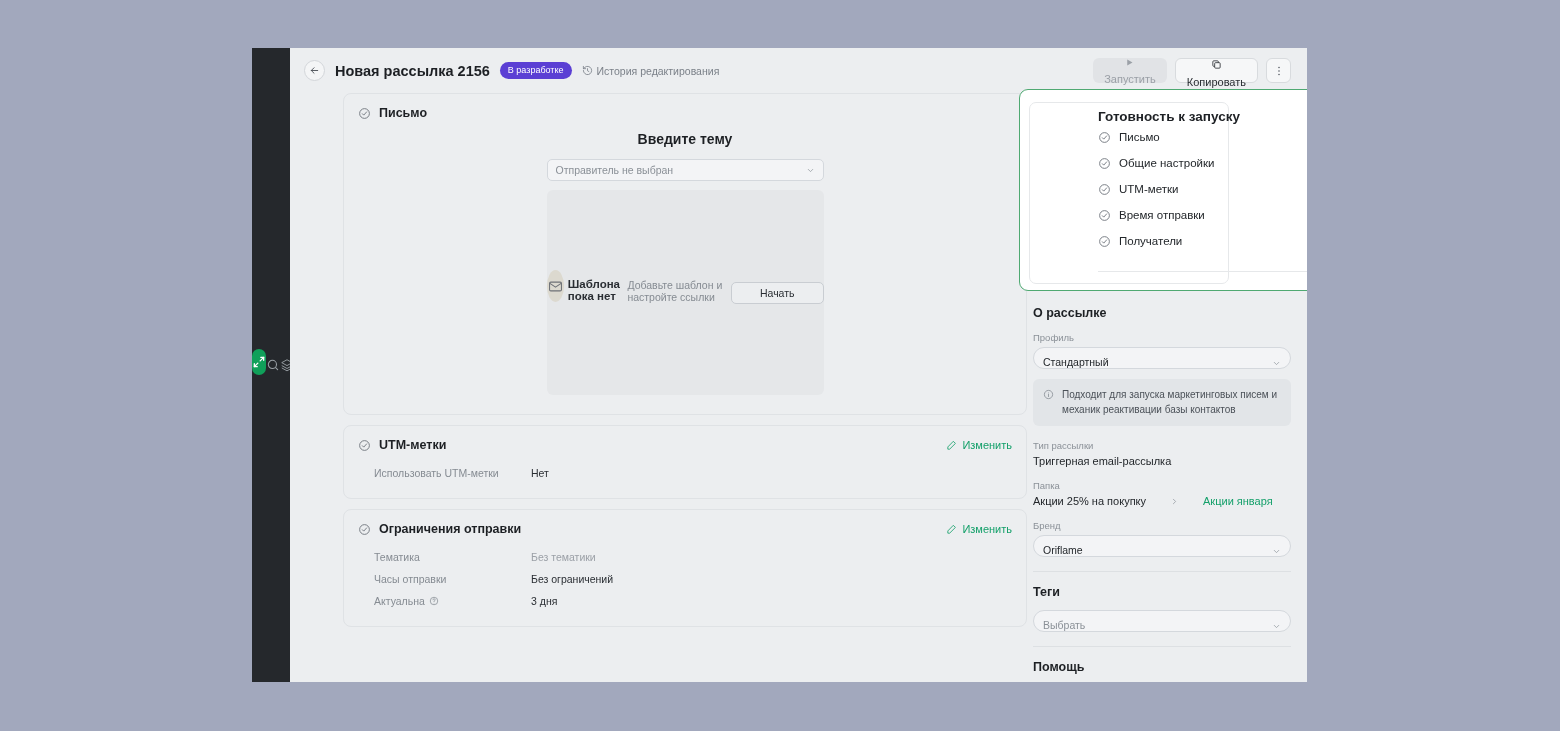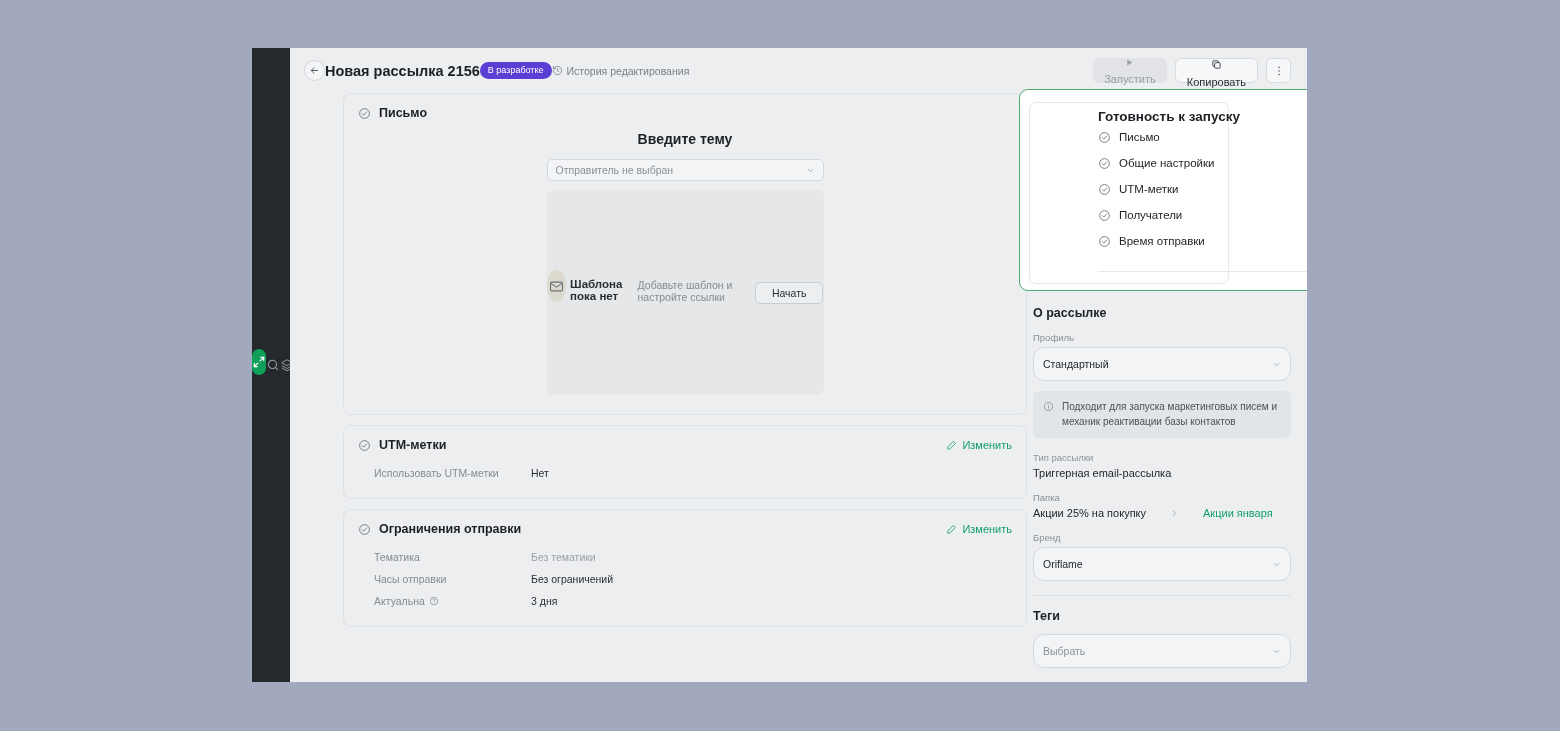--- a/index.html
+++ b/index.html
@@ -60,20 +60,21 @@
     display: flex; flex-direction: column;
     position: relative;
     overflow: hidden;
   }
 
   
   .topbar {
     height: 45px; flex: none;
     display: flex; align-items: center;
     padding: 0 16px 0 14px;
+    gap: 10px;
   }
   .back-btn {
     width: 21px; height: 21px; border-radius: 50%;
     border: 1px solid #d3d6da; background: #f4f5f6;
     display: flex; align-items: center; justify-content: center;
     color: #4a4f55; flex: none;
   }
   .page-title { font-size: 14.5px; font-weight: bold; color: #1d2024; white-space: nowrap; }
   .badge {
     background: #5b3fd4; color: #fff;
@@ -153,41 +154,41 @@
   .tpl-circle {
     width: 32px; height: 32px; border-radius: 50%;
     background: #dcd9cf;
     display: flex; align-items: center; justify-content: center;
     color: #6e7177;
     margin-bottom: 13px;
   }
   .tpl-title { font-size: 11.5px; font-weight: bold; color: #2a2e33; margin-bottom: 6px; }
   .tpl-sub { font-size: 10.5px; color: #858b92; margin-bottom: 4px; }
   .tpl-btn {
-    height: 22px; padding: 0 16px;
+    height: 22px; padding: 0 28px;
     border: 1px solid #c9cdd2; border-radius: 5px;
     background: #eceef0; color: #2a2e33; font-size: 10.5px;
     display: flex; align-items: center;
   }
 
   
   .rows { padding: 0 14px 14px 30px; }
   .row { display: flex; align-items: center; height: 22px; font-size: 10.5px; }
   .row-label { width: 157px; color: #858b92; display: flex; align-items: center; gap: 4px; }
   .row-val { color: #2a2e33; }
   .row-val.muted { color: #9ba0a7; }
 
   
   .side-title { font-size: 12.5px; font-weight: bold; color: #1d2024; }
   .side-label { font-size: 9.5px; color: #8b9198; margin-bottom: 4px; }
   .side-val { font-size: 11px; color: #23272b; }
   .side-select {
-    height: 34px; border: 1px solid #d4d8dd; border-radius: 11px;
+    height: 22px; border: 1px solid #d4d8dd; border-radius: 11px;
     background: #f3f4f6;
-    display: flex; align-items: center; padding: 0 9px;
+    display: flex; align-items: flex-end; padding: 0 9px;
     font-size: 10.5px; color: #23272b;
   }
   .side-select.placeholder { color: #8a9097; }
   .side-select .chev { margin-left: auto; color: #9aa0a6; }
   .info-box {
     background: #e2e5e8; border-radius: 6px;
     display: flex; gap: 8px; padding: 9px 10px;
     font-size: 10px; color: #4b5158; line-height: 1.45;
   }
   .breadcrumb { font-size: 11px; color: #23272b; display: flex; align-items: center; gap: 24px; }
@@ -570,30 +571,30 @@
           <span>UTM-метки</span>
         </div>
 
         <div class="popup-item">
           <span class="chk">
             <svg width="13" height="13" viewBox="0 0 24 24" fill="none" stroke="currentColor" stroke-width="1.7">
               <circle cx="12" cy="12" r="9"></circle>
                 <path d="M8 12.4l2.6 2.6L16 9" stroke-linecap="round" stroke-linejoin="round"></path>
             </svg>
           </span>
-          <span>Получатели</span>
+          <span>Время отправки</span>
         </div>
 
         <div class="popup-item">
           <span class="chk">
             <svg width="13" height="13" viewBox="0 0 24 24" fill="none" stroke="currentColor" stroke-width="1.7">
               <circle cx="12" cy="12" r="9"></circle>
                 <path d="M8 12.4l2.6 2.6L16 9" stroke-linecap="round" stroke-linejoin="round"></path>
             </svg>
           </span>
-          <span>Время отправки</span>
+          <span>Получатели</span>
         </div>
       </div>
       <div class="popup-div"></div>
     </div>
 
   </div>
 </div>
 
 </body></html>

